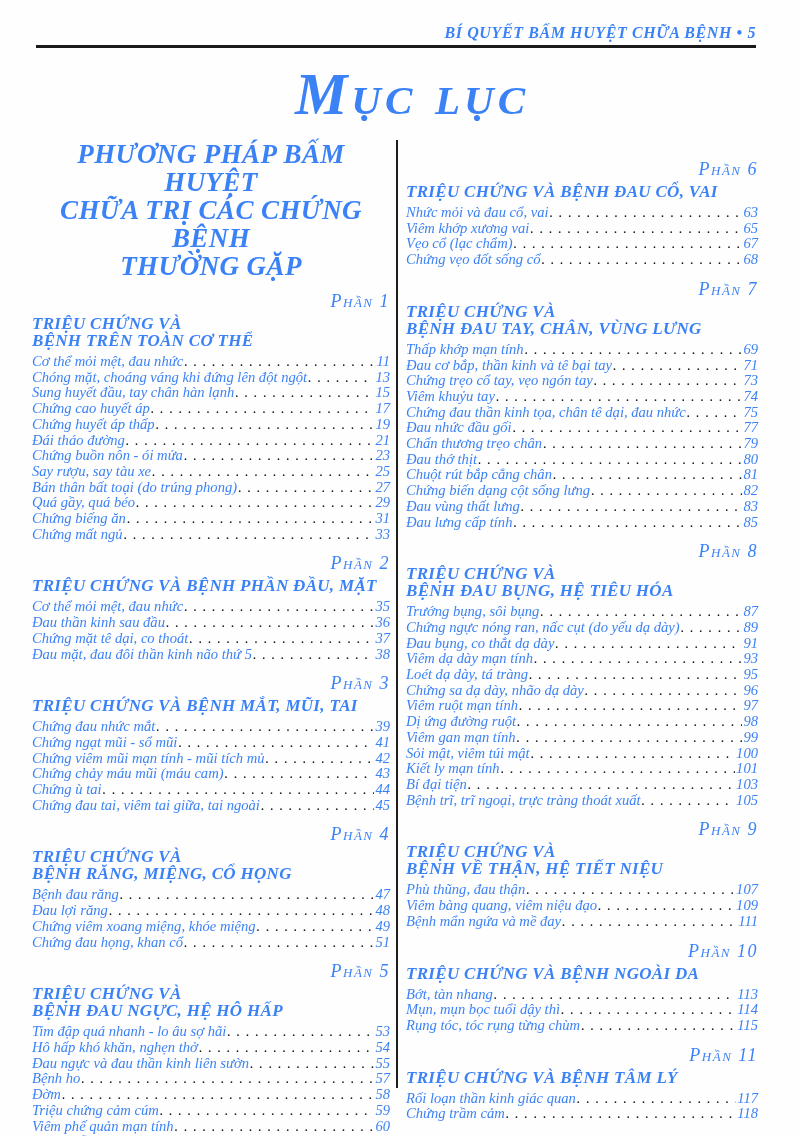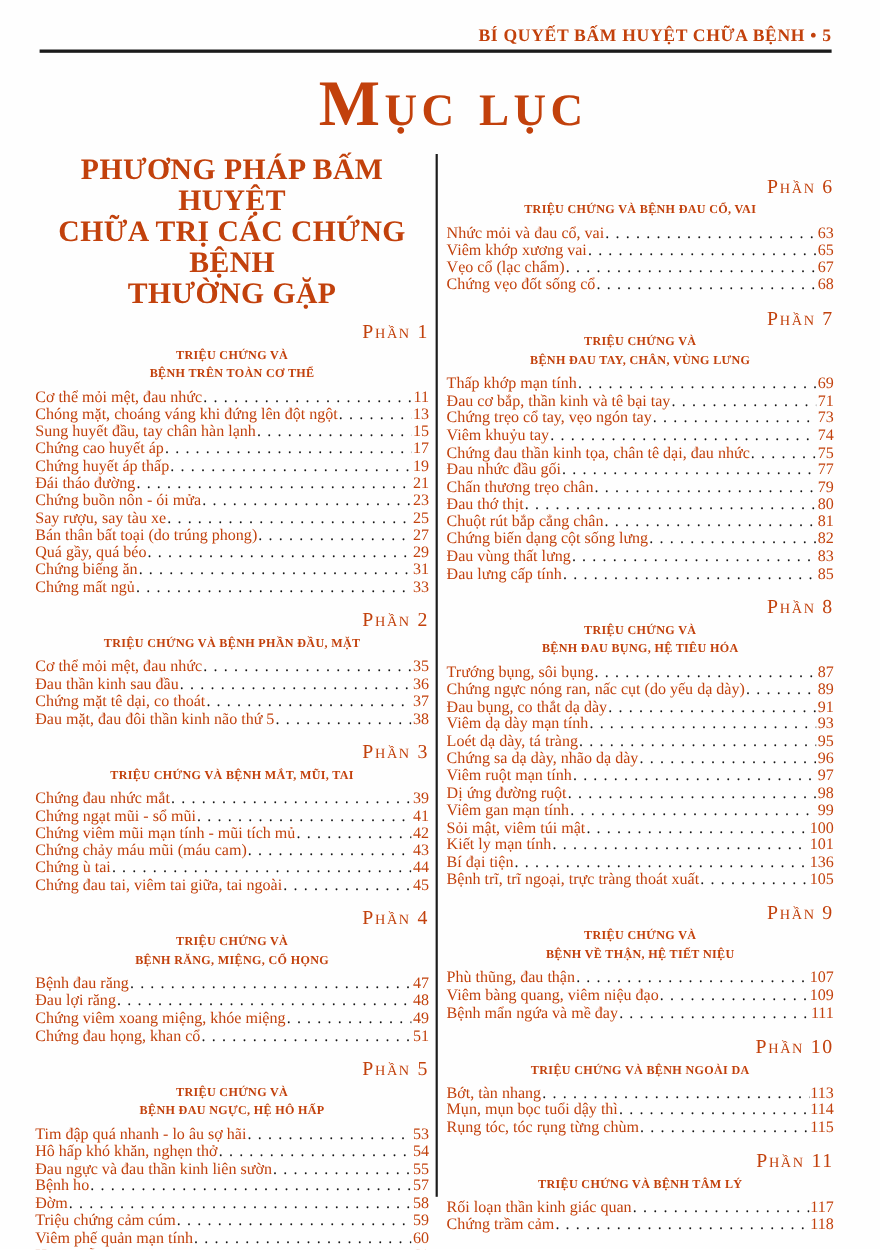--- a/index.html
+++ b/index.html
@@ -5,23 +5,24 @@
   html, body {
     margin: 0;
     padding: 0;
     background: #ffffff;
   }
   .page {
     position: relative;
     width: 800px;
     height: 1136px;
     background: #fefefe;
-    color: #c2410c;
+    color: #3b82f6;
     font-family: "Liberation Serif", serif;
     overflow: hidden;
+    font-style: italic;
   }
 
   
   .running-header {
     position: absolute;
     top: 24px;
     left: 36px;
     width: 720px;
     text-align: right;
     font-weight: bold;
@@ -88,23 +89,23 @@
 
   .section-part-label {
     text-align: right;
     font-variant: small-caps;
     font-size: 18px;
     line-height: 18px;
     letter-spacing: 1.5px;
     margin-top: 12px;
   }
   .section-title {
-    text-align: center;
+    text-align: left;
     font-weight: bold;
-    font-size: 11px;
+    font-size: 17px;
     line-height: 17px;
     letter-spacing: 0.3px;
     white-space: pre-line;
     margin-top: 5px;
   }
   .entries { margin-top: 5px; }
 
   .toc-entry {
     display: flex;
     align-items: baseline;
@@ -510,21 +511,21 @@
               <span class="entry-page">100</span>
             </div>
             <div class="toc-entry">
               <span class="entry-label">Kiết ly mạn tính</span>
               <span class="dot-leader"></span>
               <span class="entry-page">101</span>
             </div>
             <div class="toc-entry">
               <span class="entry-label">Bí đại tiện</span>
               <span class="dot-leader"></span>
-              <span class="entry-page">136</span>
+              <span class="entry-page">103</span>
             </div>
             <div class="toc-entry">
               <span class="entry-label">Bệnh trĩ, trĩ ngoại, trực tràng thoát xuất</span>
               <span class="dot-leader"></span>
               <span class="entry-page">105</span>
             </div>
           </div>
         </div>
         <div class="toc-section">
           <div class="section-part-label">Phần 9</div>

